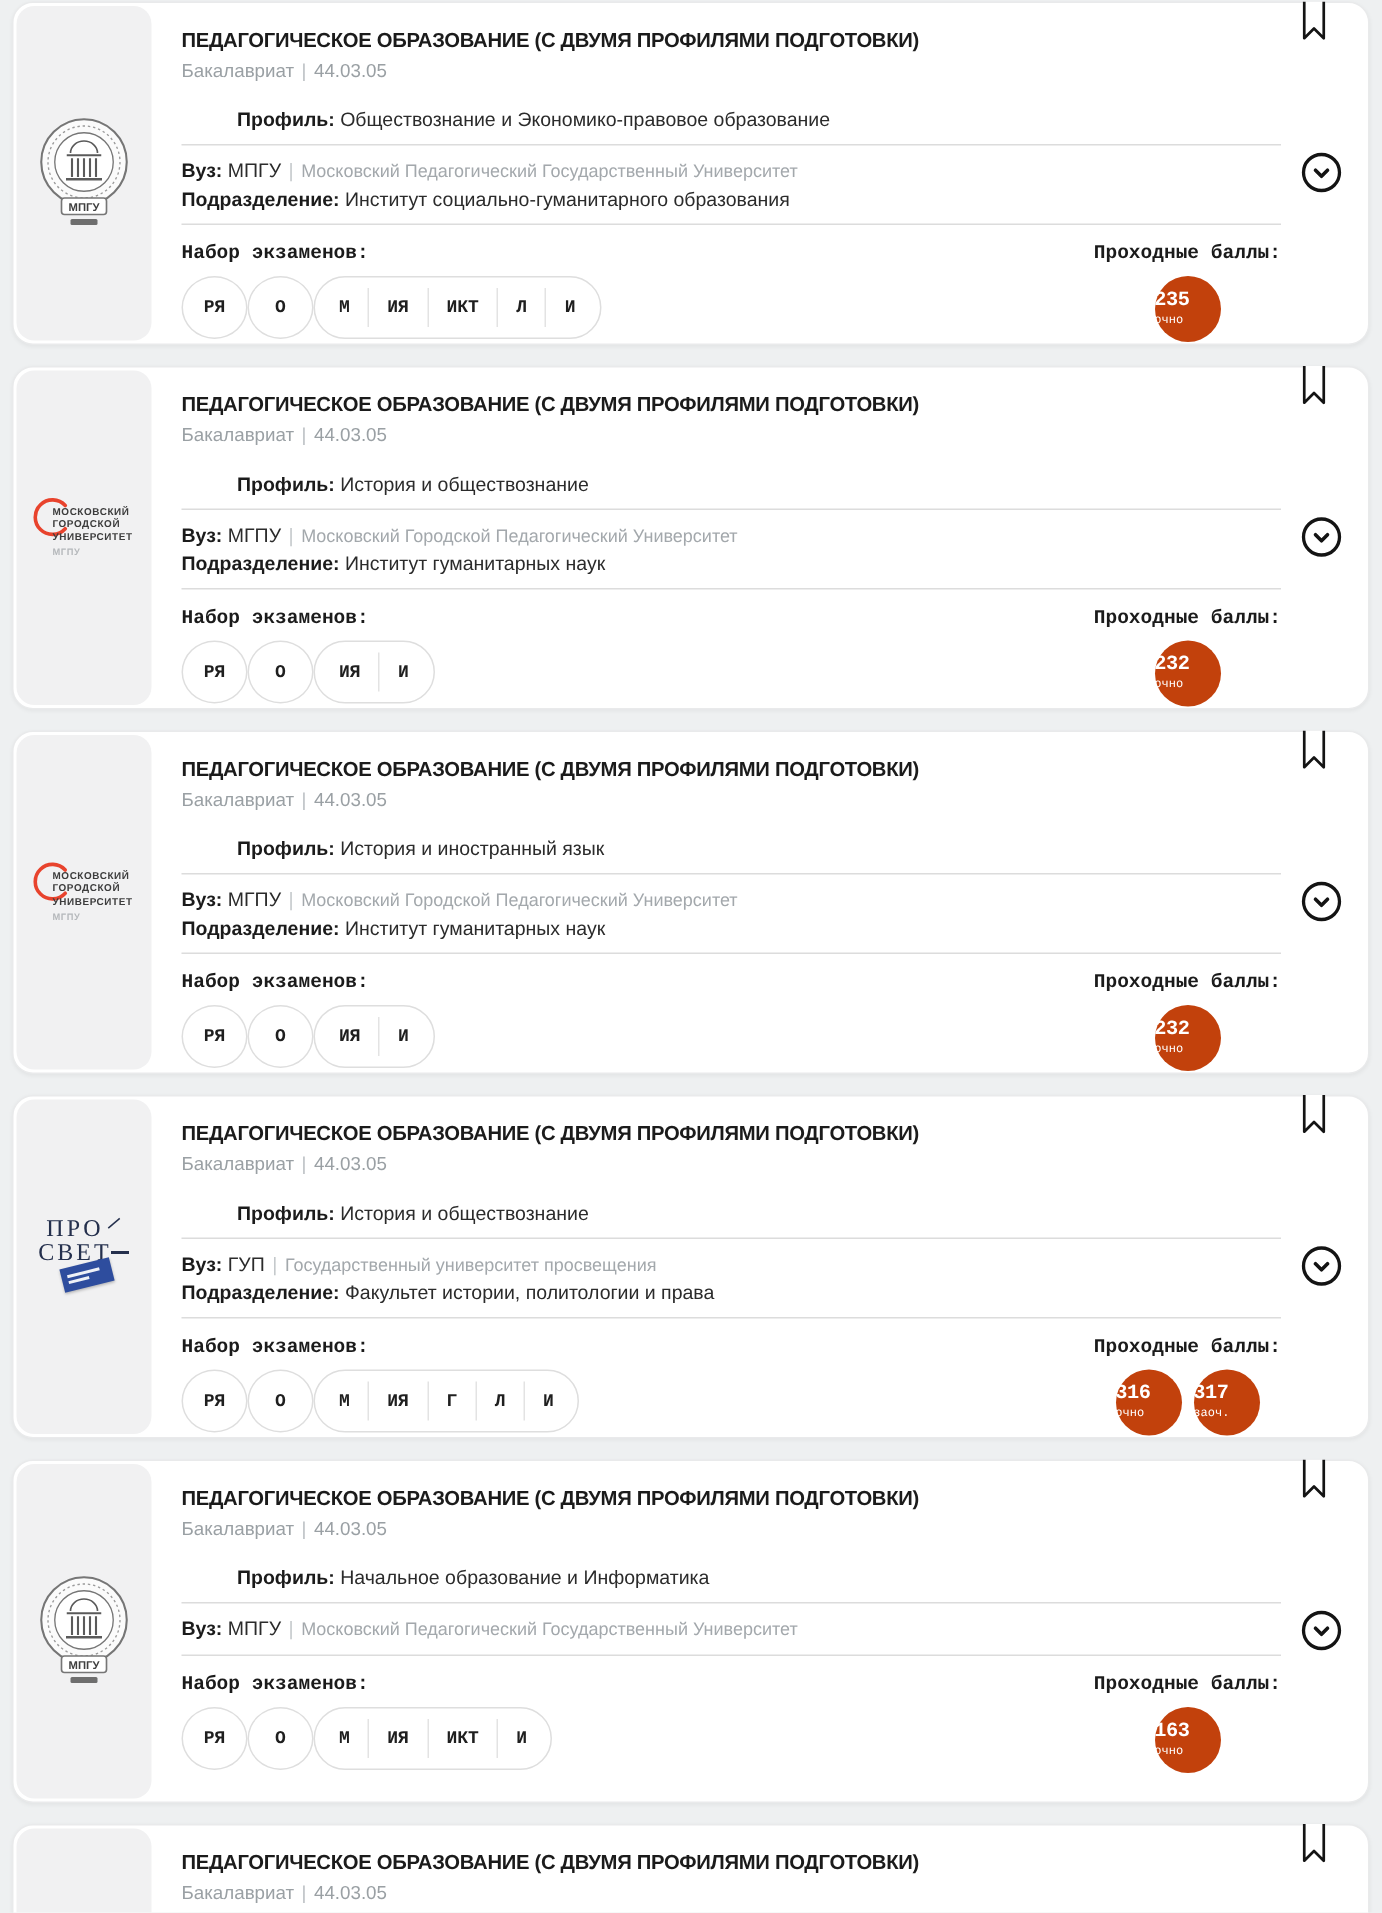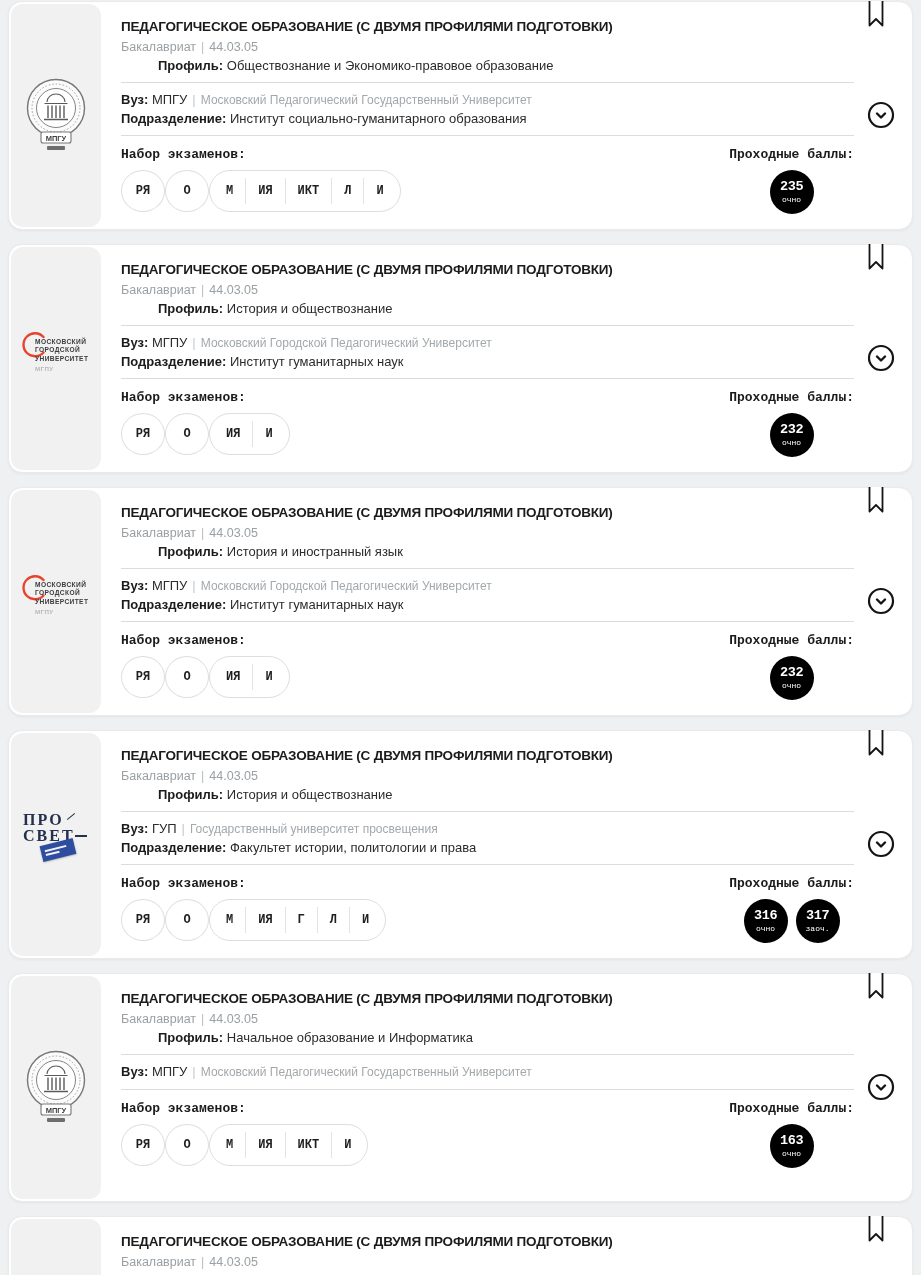--- a/index.html
+++ b/index.html
@@ -33,21 +33,21 @@
     box-sizing:border-box;
   }
   .title{
     margin:0;font-size:13.5px;line-height:18px;font-weight:700;
     color:#1b1b1b;letter-spacing:-0.2px;cursor:pointer;
   }
   .subtitle{margin-top:3px;font-size:12.5px;line-height:17px;color:#9aa0a4;}
   .subtitle .pipe{margin:0 5px;color:#b9bec2;}
   .line{font-size:13px;line-height:17px;color:#2b2b2b;}
   .line b{color:#1b1b1b;}
-  .profile{margin-top:1px;padding-left:37px;}
+  .profile{margin-top:15px;padding-left:37px;}
   .divider{border:0;border-top:1px solid #dcdcdc;margin:8px 0 0 0;height:0;}
   .vuz{margin-top:8px;}
   .vuz .pipe{margin:0 5px;color:#c5c9cc;}
   .vuz .full{color:#a3a8ac;font-size:12px;}
   .dept{margin-top:1px;}
   .bottom{margin-top:10px;display:flex;justify-content:space-between;align-items:flex-start;font-family:Liberation Mono, monospace;}
   .sec-label{font-size:13px;font-weight:700;color:#1b1b1b;line-height:17px;}
   .scores-col .sec-label{text-align:right;}
   .pills{margin-top:7px;display:flex;align-items:center;gap:0;}
   .pill-circle{
@@ -58,22 +58,22 @@
   .pill-group{
     height:42px;border:1px solid #dedede;border-radius:21px;background:#fff;
     display:flex;align-items:center;box-sizing:border-box;padding:0 4px;
   }
   .pill-group .item{
     padding:0 12px;font-size:12px;font-weight:700;color:#1f1f1f;white-space:nowrap;
   }
   .pill-group .sep{width:1px;height:26px;background:#e3e3e3;}
   .badges{margin-top:7px;display:flex;justify-content:center;gap:8px;}
   .score-badge{
-    width:44px;height:44px;border-radius:50%;background:#000000;
-    display:flex;flex-direction:column;align-items:center;justify-content:center;
+    width:44px;height:44px;border-radius:50%;background:#c2410c;
+    display:flex;flex-direction:column;justify-content:center;
     color:#fff;
   }
   .score-badge b{font-size:13.5px;line-height:14px;letter-spacing:-0.3px;}
   .score-badge small{font-size:8px;line-height:10px;margin-top:1px;}
   .bookmark-btn{
     position:absolute;top:-1px;right:28px;width:16px;height:27px;
     background:none;border:0;padding:0;cursor:pointer;
   }
   .expand-btn{
     position:absolute;top:99px;right:17px;width:28px;height:28px;
@@ -82,21 +82,21 @@
   
   .logo{display:none;}
   .logo.show{display:block;}
   .logo-mgpu.show{display:block;position:relative;width:74px;height:62px;}
   .logo-mgpu svg{position:absolute;left:0;top:2px;}
   .mgpu-lines{position:absolute;left:16px;top:10px;}
   .mgpu-lines div{font-size:6.6px;font-weight:700;color:#3c3c3c;letter-spacing:.4px;line-height:8.6px;}
   .mgpu-lines .abbr{color:#b5b8bb;font-weight:700;font-size:6.2px;margin-top:2px;}
   .logo-prosvet.show{display:block;position:relative;width:66px;height:66px;font-family:"Liberation Serif","DejaVu Serif",serif;}
   .logo-prosvet .pro,.logo-prosvet .svet{
-    font-size:16px;font-weight:700;color:#25304d;letter-spacing:2px;line-height:16px;
+    font-size:16px;font-weight:400;color:#25304d;letter-spacing:2px;line-height:16px;text-align:center;
   }
   .logo-prosvet .pro::after{
     content:"";display:inline-block;width:10px;height:1px;background:#25304d;
     transform:rotate(-40deg);margin-left:2px;margin-bottom:8px;
   }
   .logo-prosvet .svet::after{
     content:"";display:inline-block;width:12px;height:1.5px;background:#25304d;margin-bottom:4px;
   }
   .logo-prosvet .stamp{
     position:absolute;left:18px;top:30px;width:34px;height:16px;background:#2e4d9e;

